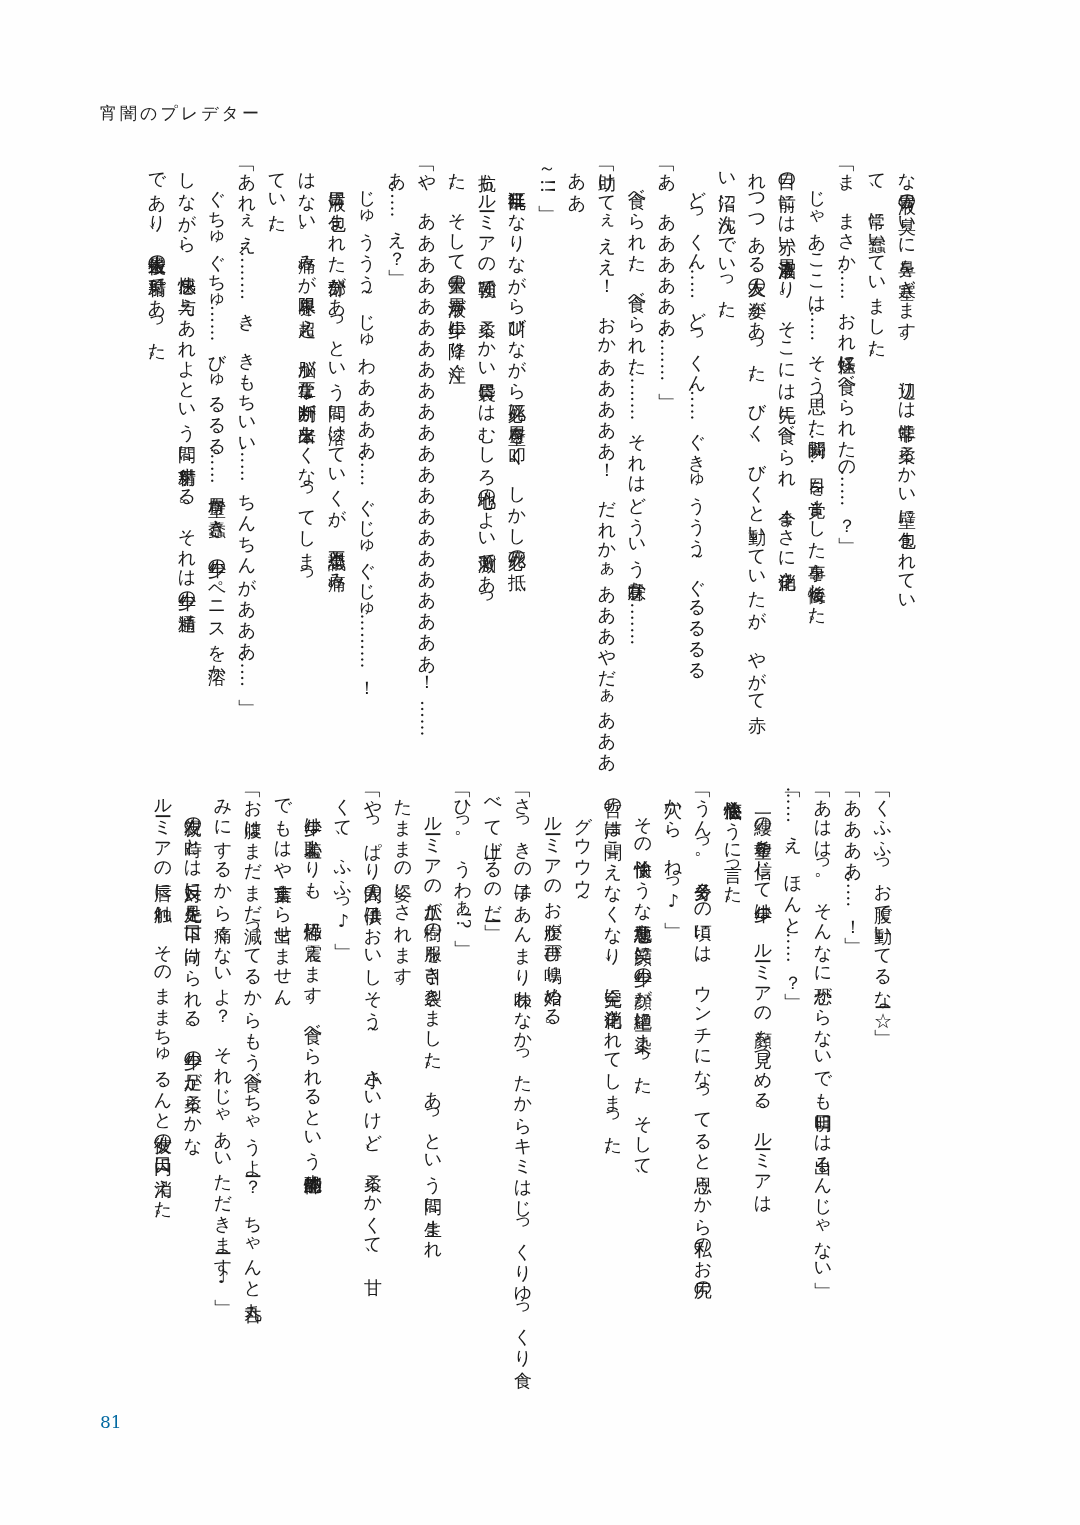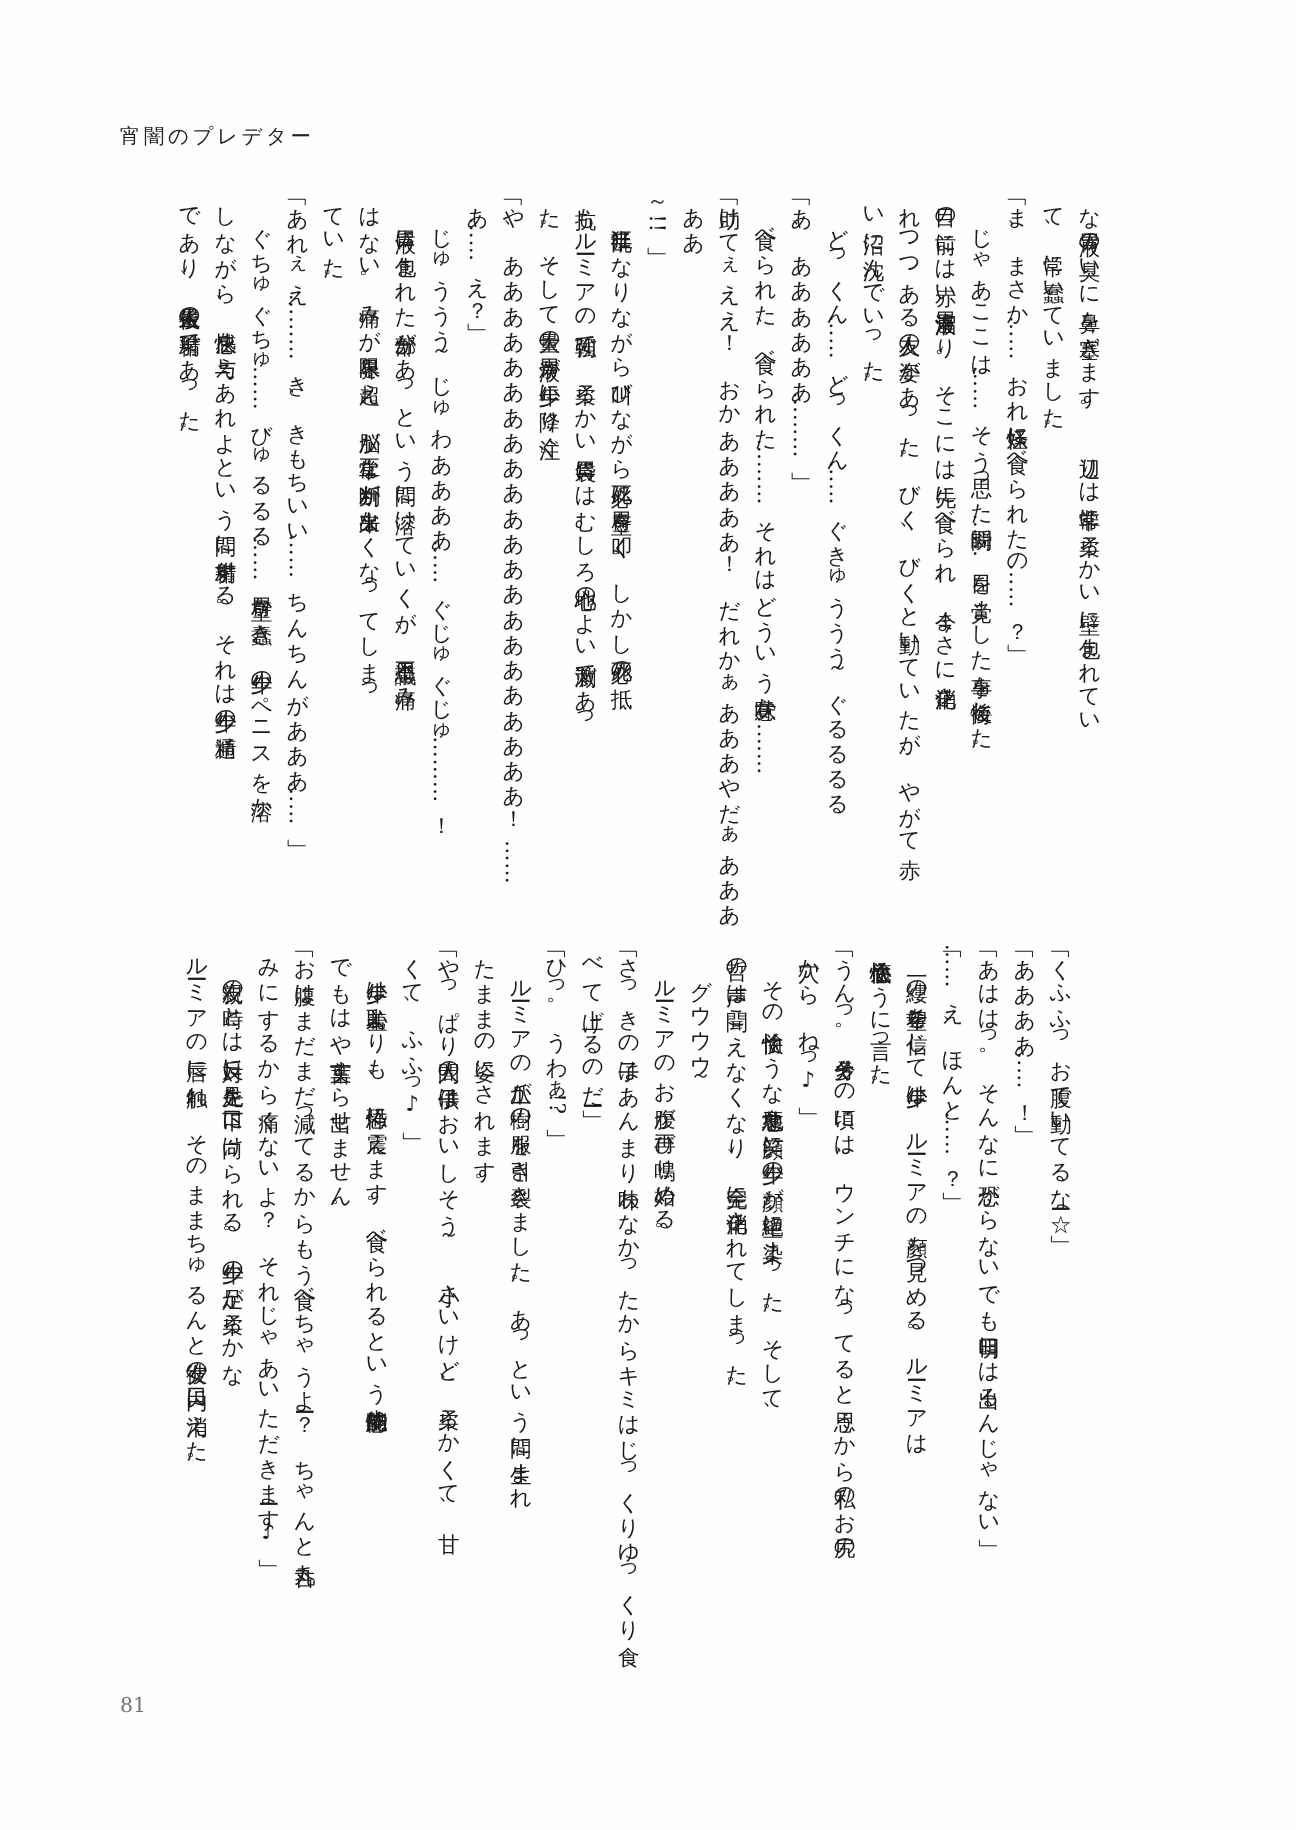--- a/index.html
+++ b/index.html
@@ -24,21 +24,21 @@
     letter-spacing: 3px;
     color: #222;
     white-space: nowrap;
     text-align: center;
   }
   .page-number {
     position: absolute;
     left: 100px;
     top: 1412px;
     font-size: 17px;
-    color: #737373;
+    color: #0369a1;
   }
   .vblock {
     position: absolute;
     writing-mode: vertical-rl;
     text-orientation: mixed;
     font-size: 18px;
     line-height: 30px;
     letter-spacing: 0.5px;
     color: #1b1b1b;
   }

